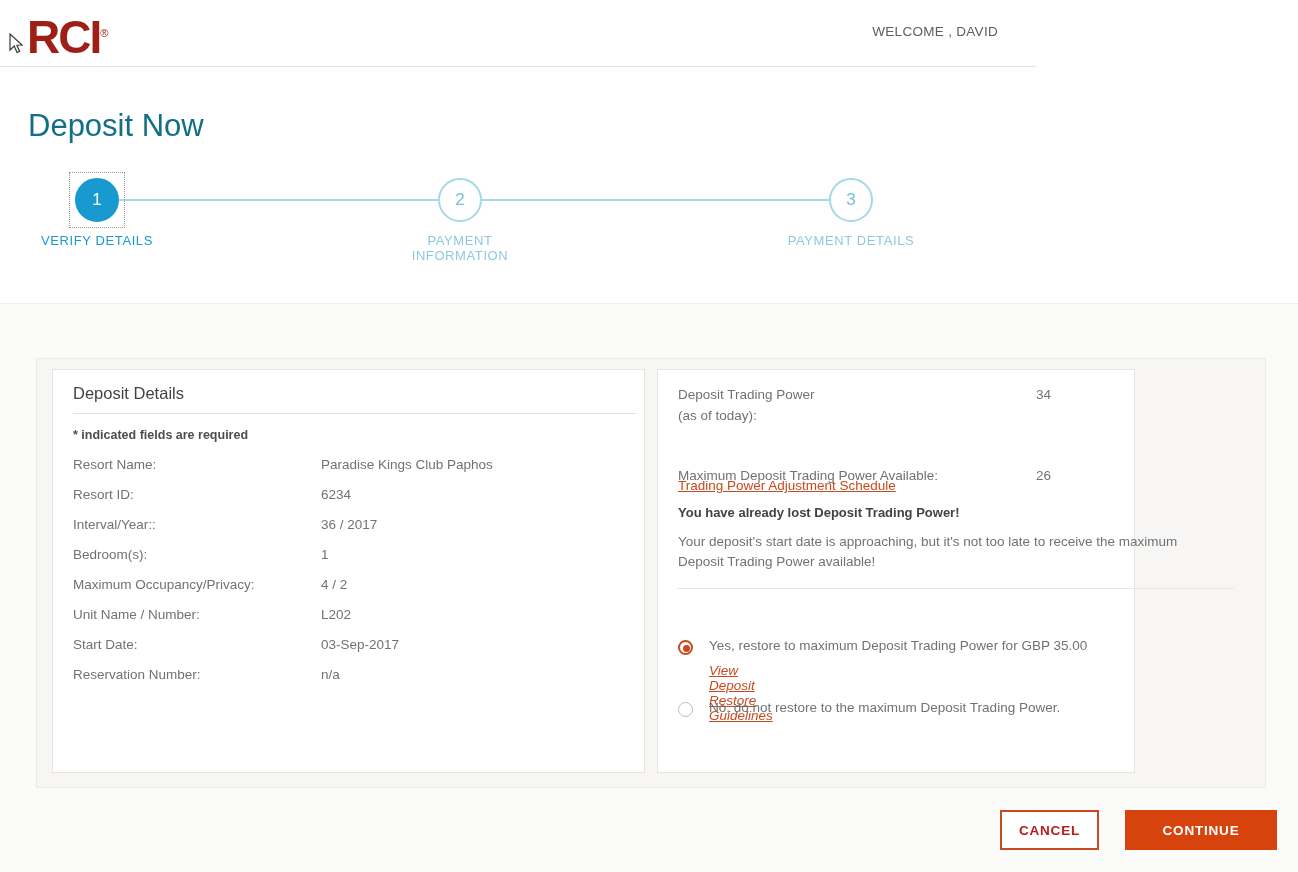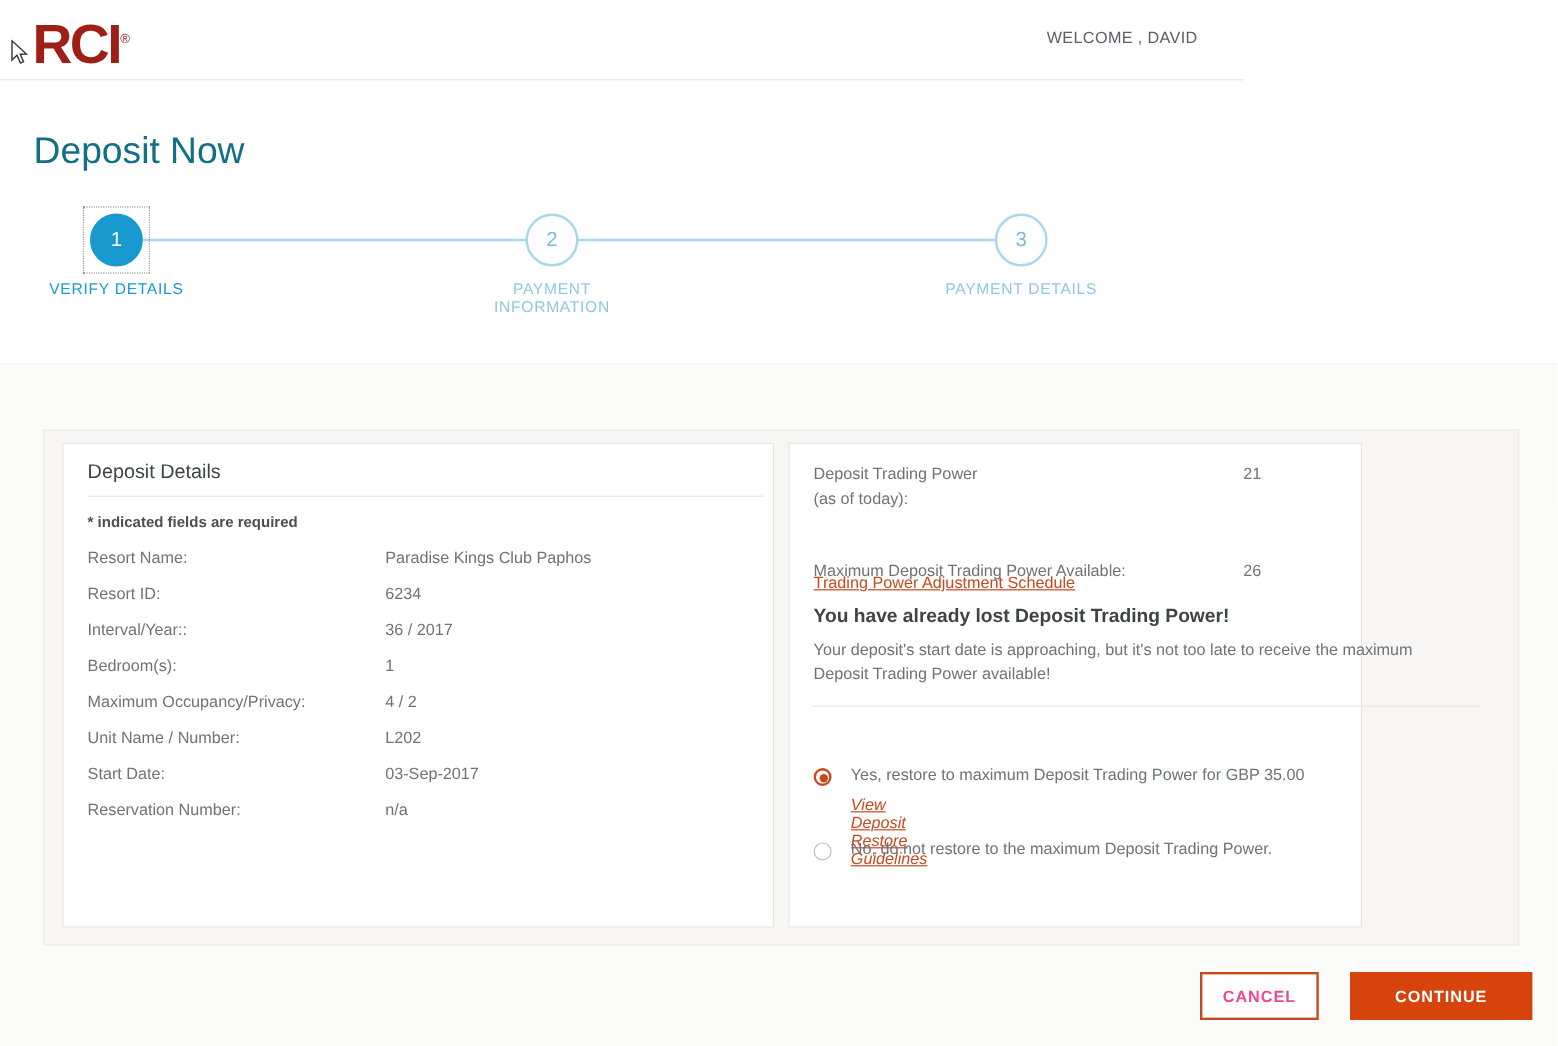--- a/index.html
+++ b/index.html
@@ -123,21 +123,21 @@
   
   .rp { position: absolute; font-size: 13.5px; color: #6e7378; }
   .rp-label { left: 20px; }
   .rp-val   { left: 378px; }
   .link {
     color: #c7491f; text-decoration: underline;
     font-size: 13.5px; cursor: pointer;
   }
   .warn-bold {
     position: absolute; left: 20px; top: 135px;
-    font-size: 16px; color: #3f4347; font-weight: bold;
+    font-size: 13px; color: #3f4347; font-weight: bold;
   }
   .warn-body {
     position: absolute; left: 20px; top: 162px; width: 520px;
     font-size: 13.5px; color: #6e7378; line-height: 20px;
   }
   .rp-rule {
     position: absolute; left: 19px; top: 218px;
     width: 557px; height: 1px; background: #e8e6e2;
   }
   .question {
@@ -167,21 +167,21 @@
 
   
   .btn {
     position: absolute; top: 810px; height: 40px;
     font-size: 13.5px; font-weight: bold; letter-spacing: 0.8px;
     display: flex; align-items: center; justify-content: center;
     cursor: pointer;
   }
   #btn-cancel {
     left: 1000px; width: 99px;
-    background: #ffffff; color: #ec4899;
+    background: #ffffff; color: #b91c1c;
     border: 2px solid #c7491f;
   }
   #btn-continue {
     left: 1125px; width: 152px;
     background: #d6430d; color: #ffffff; border: none;
   }
 
   
   .cursor { position: absolute; left: 9px; top: 33px; width: 16px; height: 22px; }
 </style>
@@ -262,21 +262,21 @@
   </div>
   <div class="kv" style="top:297px">
     <span class="k">Reservation Number:</span>
     <span class="v">n/a</span>
   </div>
 </div>
 
 <div class="panel" id="panel-right">
   <div class="rp rp-label" style="top:17px">Deposit Trading Power</div>
   <div class="rp rp-label" style="top:38px">(as of today):</div>
-  <div class="rp rp-val" style="top:17px">21</div>
+  <div class="rp rp-val" style="top:17px">34</div>
 
   <a class="rp link" style="top:72px; left:20px; position:absolute;margin-top:36px;">Trading Power Adjustment Schedule</a>
 
   <div class="rp rp-label" style="top:98px">Maximum Deposit Trading Power Available:</div>
   <div class="rp rp-val" style="top:98px">26</div>
 
   <div class="warn-bold">You have already lost Deposit Trading Power!</div>
   <div class="warn-body">Your deposit's start date is approaching, but it's not too late to receive the maximum Deposit Trading Power available!</div>
 
   <div class="rp-rule"></div>

